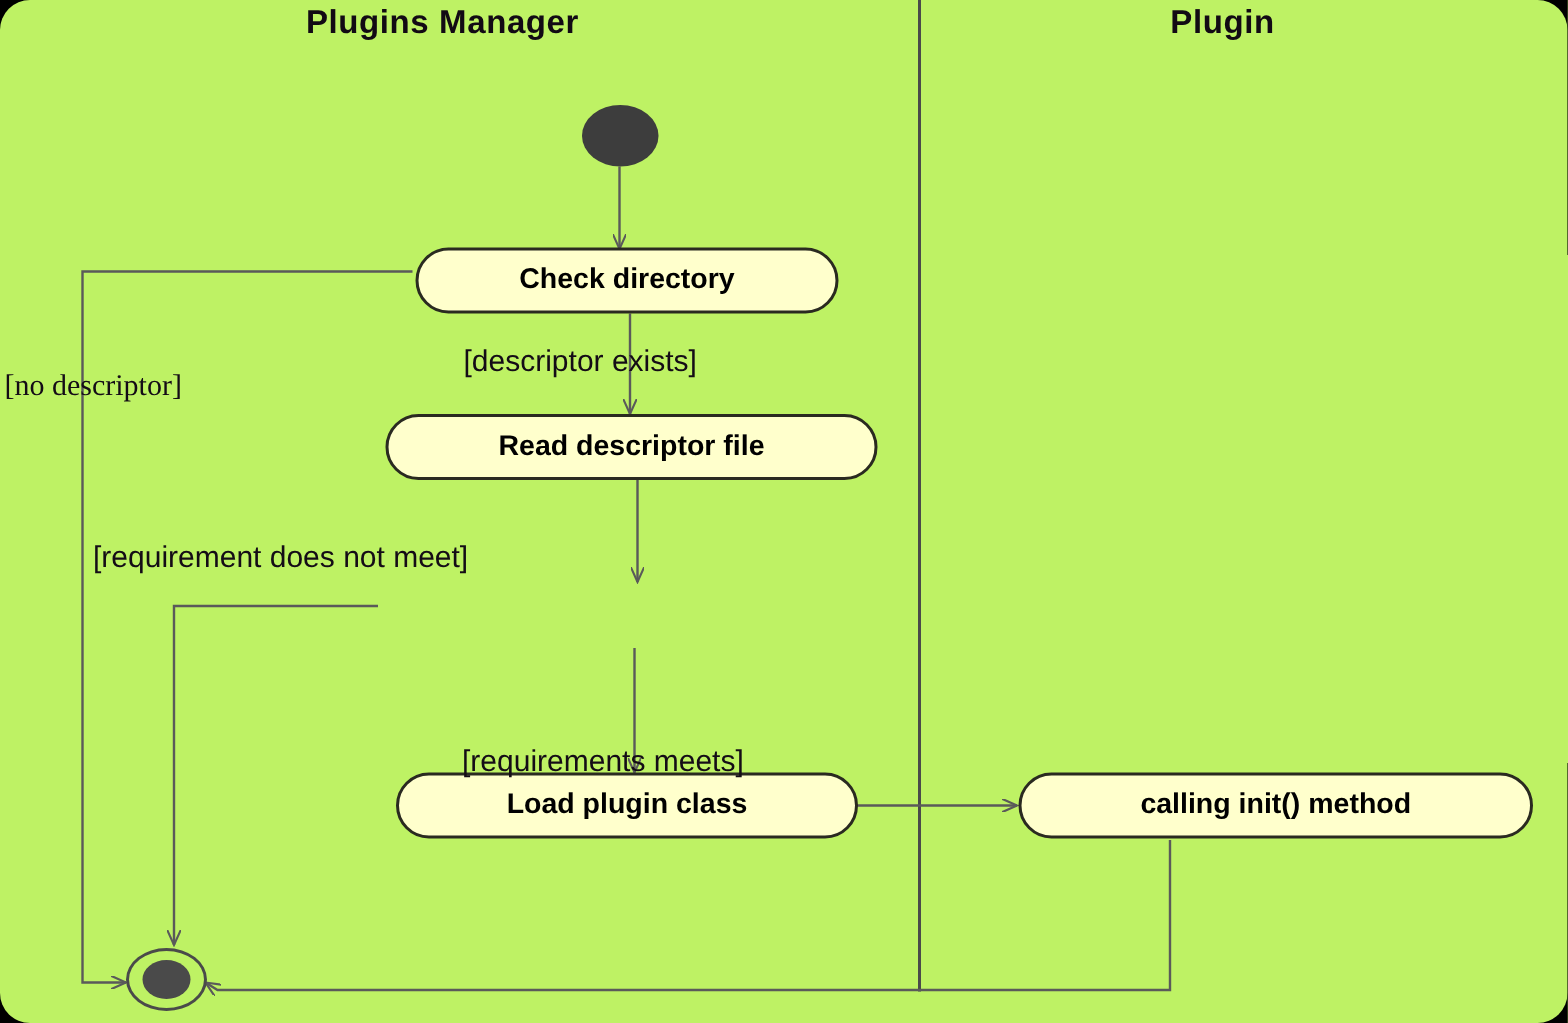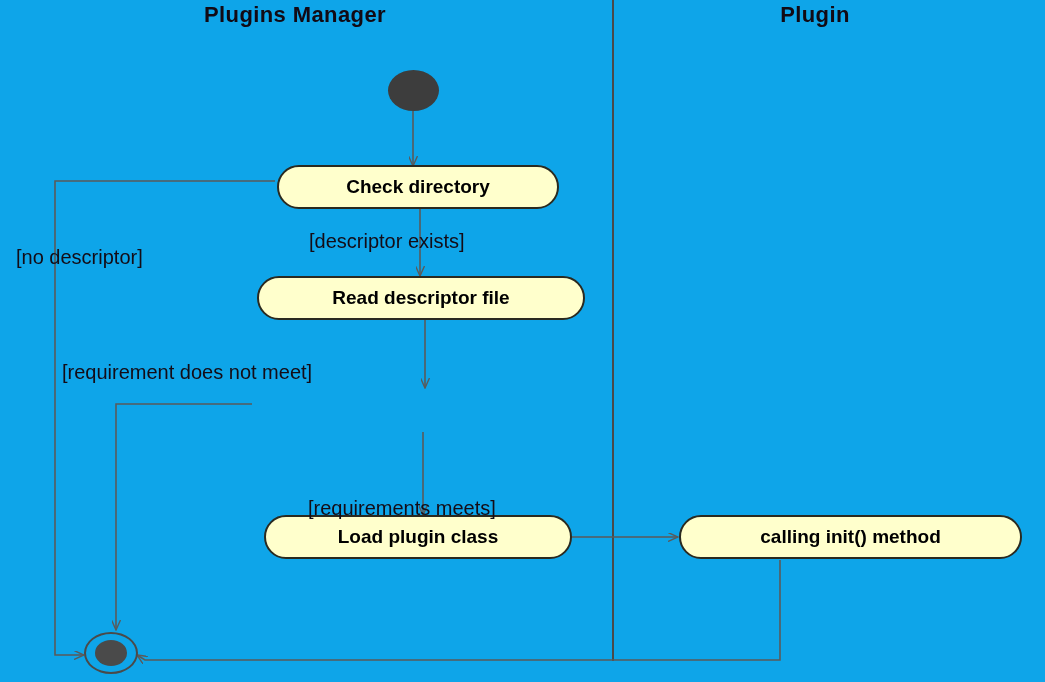--- a/index.html
+++ b/index.html
@@ -4,23 +4,24 @@
 <style>
   html, body {
     margin: 0;
     padding: 0;
     background: #000000;
   }
   #canvas {
     position: relative;
     width: 1045px;
     height: 682px;
-    background: #0ea5e9;
+    background: #bef264;
     overflow: hidden;
     font-family: "Liberation Sans", sans-serif;
+    border-radius: 20px;
   }
   #wires {
     position: absolute;
     left: 0;
     top: 0;
     width: 1045px;
     height: 682px;
   }
   
   .lane-title {
@@ -134,21 +135,21 @@
 
   <div class="activity" style="left:257px;  top:276px; width:328px; height:44px;">Read descriptor file</div>
 
 
   <div class="activity" style="left:679px;  top:515px; width:343px; height:44px;">calling init() method</div>
 
   <div class="activity" style="left:264px;  top:515px; width:308px; height:44px;">Load plugin class</div>
 
   <div class="guard" style="left:309px; top:230px;">[descriptor exists]</div>
 
-  <div class="guard" style="left:16px;   top:246px;">[no descriptor]</div>
+  <div class="guard" style="left:3px;   top:246px;font-family:Liberation Serif, serif;">[no descriptor]</div>
 
   <div class="guard" style="left:62px;  top:361px;">[requirement does not meet]</div>
 
   <div class="guard" style="left:308px; top:453px;margin-top:44px;">[requirements meets]</div>
 
   <div id="final-node">
     <div id="final-node-ring"></div>
     <div id="final-node-core"></div>
   </div>
 

